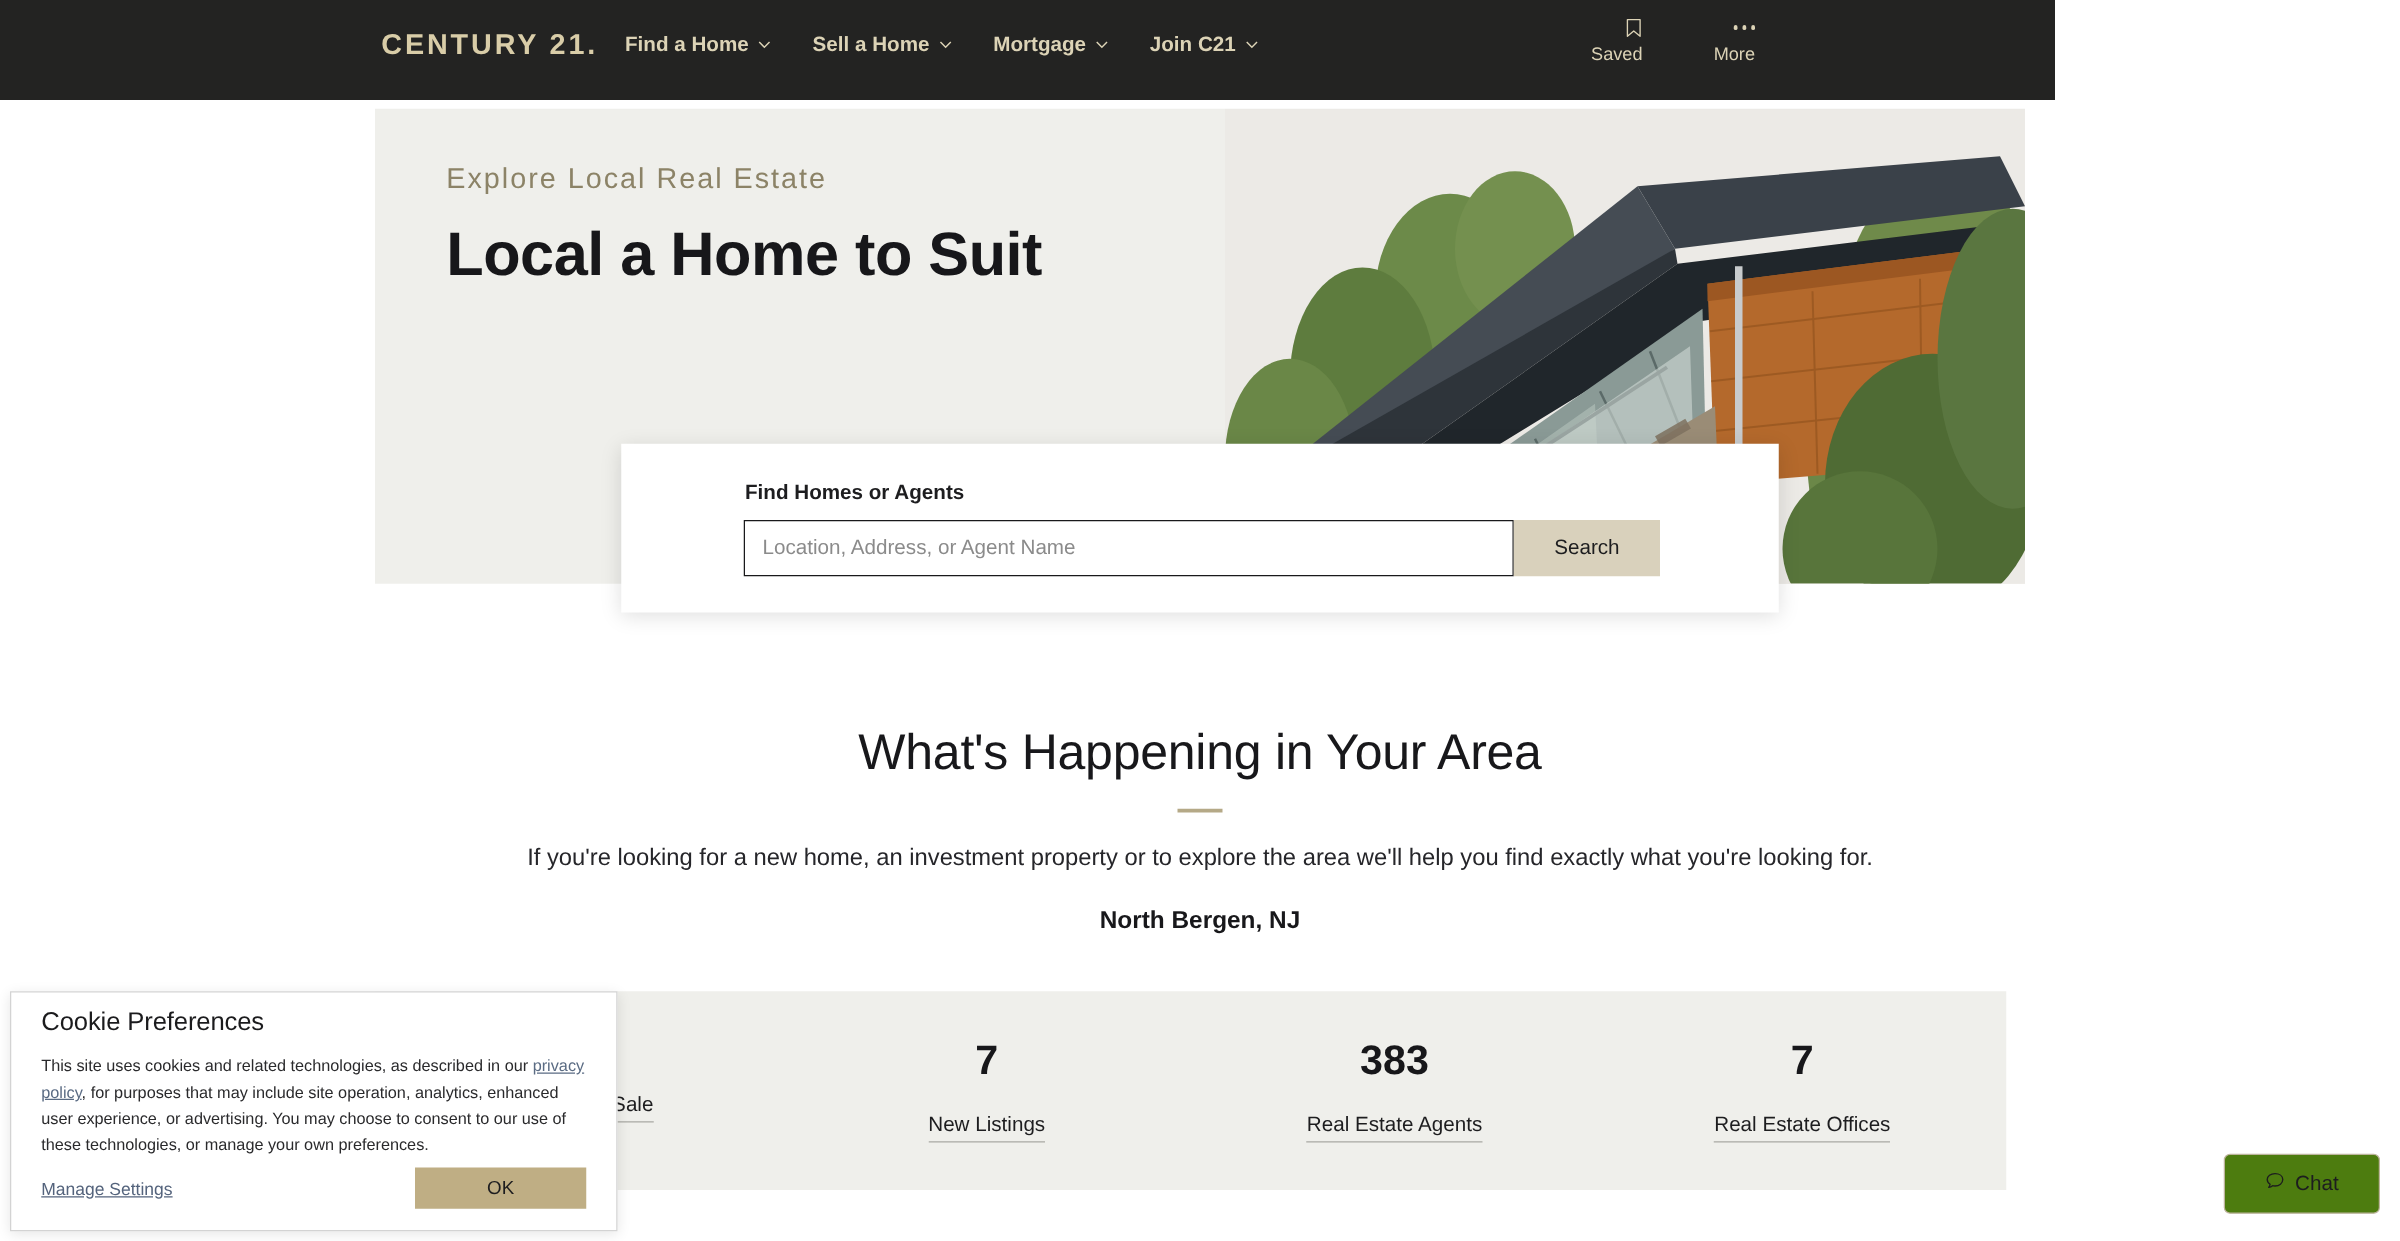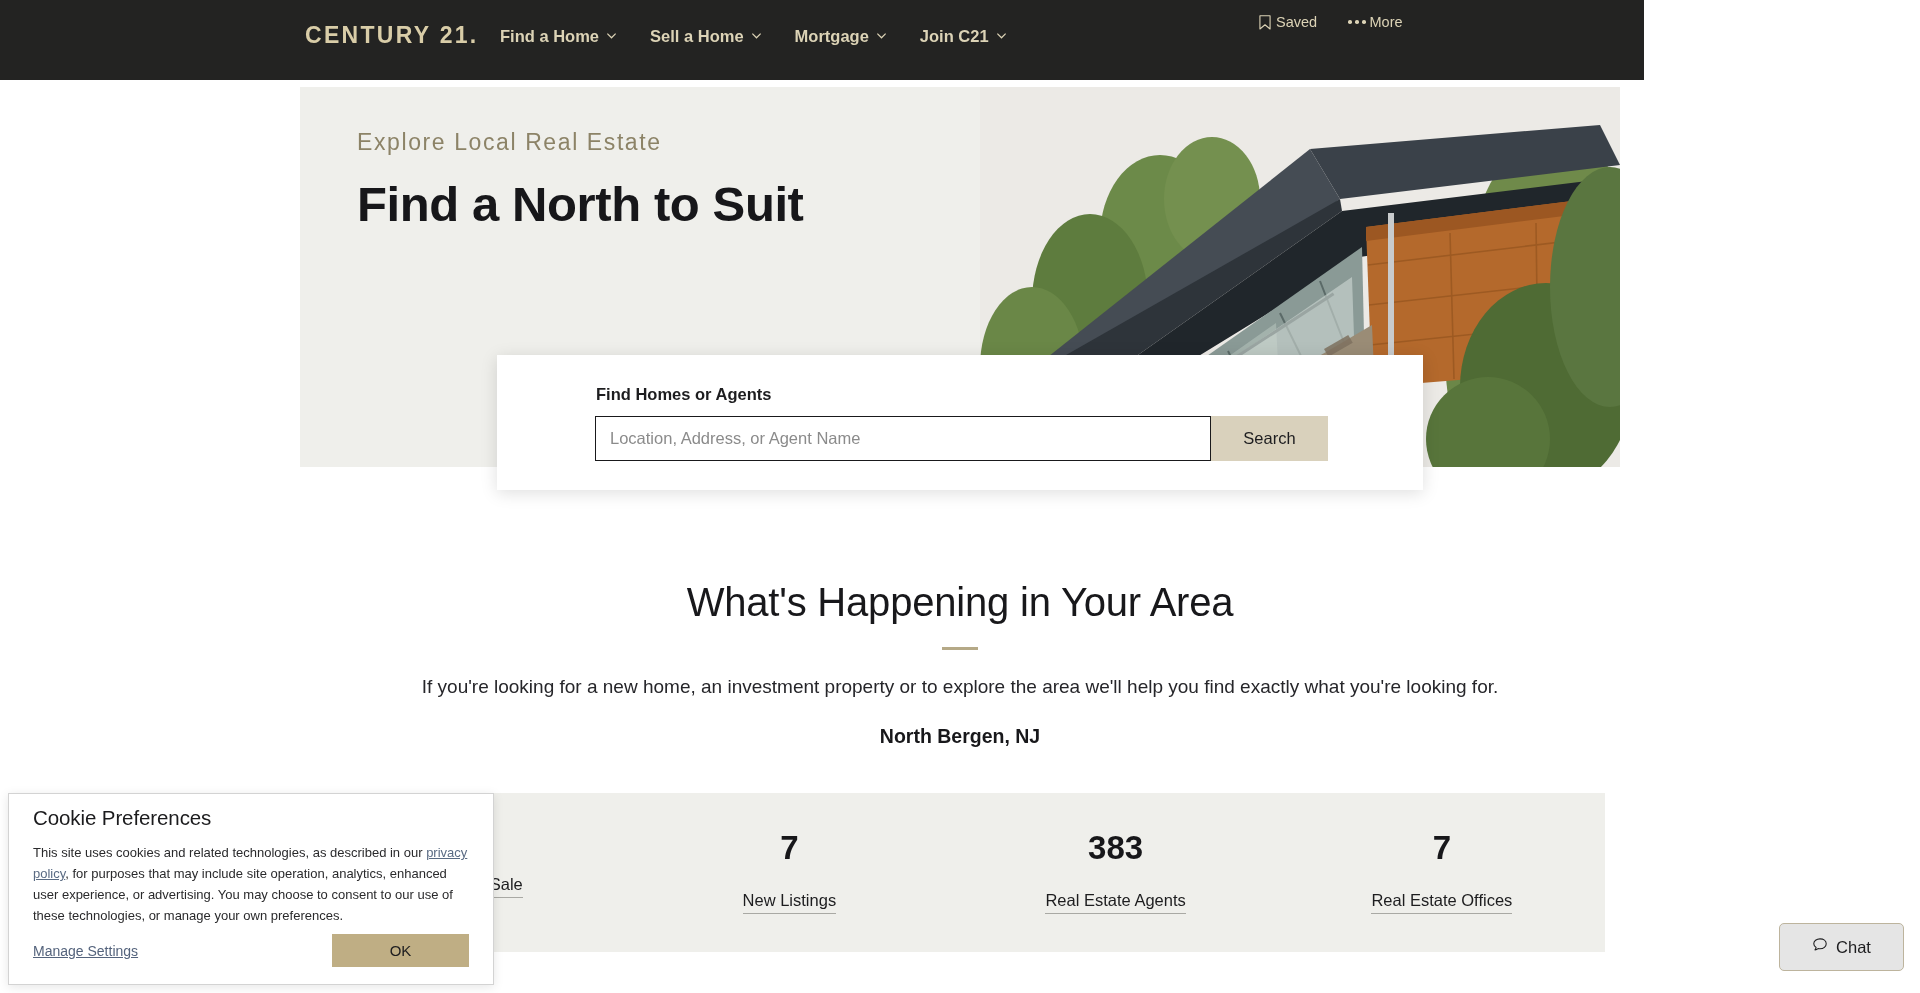--- a/index.html
+++ b/index.html
@@ -29,21 +29,21 @@
   .nav { position: absolute; left: 500px; top: 27px; display: flex; gap: 33px; align-items: flex-end; }
   .nav-item {
     display: flex; align-items: center; gap: 7px;
     color: #dcd3b6; font-size: 16.5px; font-weight: 700;
     white-space: nowrap; cursor: pointer;
   }
   .chev { display: inline-block; width: 11px; height: 11px; position: relative; top: -1px; }
   .chev svg { display: block; }
 
   .header-right { position: absolute; right: 240px; top: 12px; display: flex; gap: 34px; }
-  .hr-item { display: flex; align-items: center; gap: 4px; cursor: pointer; width: 56px; }
+  .hr-item { display: flex; flex-direction: column; align-items: flex-end; gap: 4px; cursor: pointer; width: 56px; }
   .hr-icon { height: 20px; display: flex; align-items: center; justify-content: center; }
   .hr-label { color: #dcd3b6; font-size: 14.5px; }
   .dots { display: flex; gap: 3.5px; align-items: center; height: 20px; }
   .dots i { width: 3.5px; height: 3.5px; border-radius: 50%; background: #dcd3b6; display: block; }
 
   
   .hero {
     position: absolute; left: 300px; top: 87px;
     width: 1320px; height: 380px;
     background: #efefeb;
@@ -131,21 +131,21 @@
   .ok-btn {
     width: 137px; height: 33px; background: #bfae84; border: none;
     font-family: "Liberation Sans", sans-serif;
     font-size: 15px; color: #1d1d1f; cursor: pointer; text-align: center;
   }
 
   
   .chat-btn {
     position: absolute; left: 1779px; top: 923px;
     width: 125px; height: 48px;
-    background: #e5e5e5; border: 1px solid #bdb49d; border-radius: 5px;
+    background: #4d7c0f; border: 1px solid #bdb49d; border-radius: 5px;
     display: flex; align-items: center; justify-content: center; gap: 8px;
     cursor: pointer;
   }
   .chat-label { font-size: 16.5px; color: #1d1d1f; }
 </style>
 </head>
 <body>
 
 <div class="page">
 
@@ -262,21 +262,21 @@
 
         <ellipse cx="566" cy="300" rx="86" ry="104" fill="#4f6b34"></ellipse>
         <ellipse cx="630" cy="200" rx="60" ry="120" fill="#5a7640"></ellipse>
         <ellipse cx="508" cy="352" rx="62" ry="62" fill="#58753b"></ellipse>
       </svg>
     </div>
 
     <div class="hero-copy">
       <div class="eyebrow">Explore Local Real Estate</div>
       <div class="hero-title">
-        <div>Find a North to Suit</div>
+        <div>Local a Home to Suit</div>
       </div>
     </div>
   </div>
 
   <div class="search-card">
     <div class="search-label">Find Homes or Agents</div>
     <div class="search-row">
       <input class="search-input" type="text" placeholder="Location, Address, or Agent Name" style="">
       <button class="search-btn">Search</button>
     </div>

